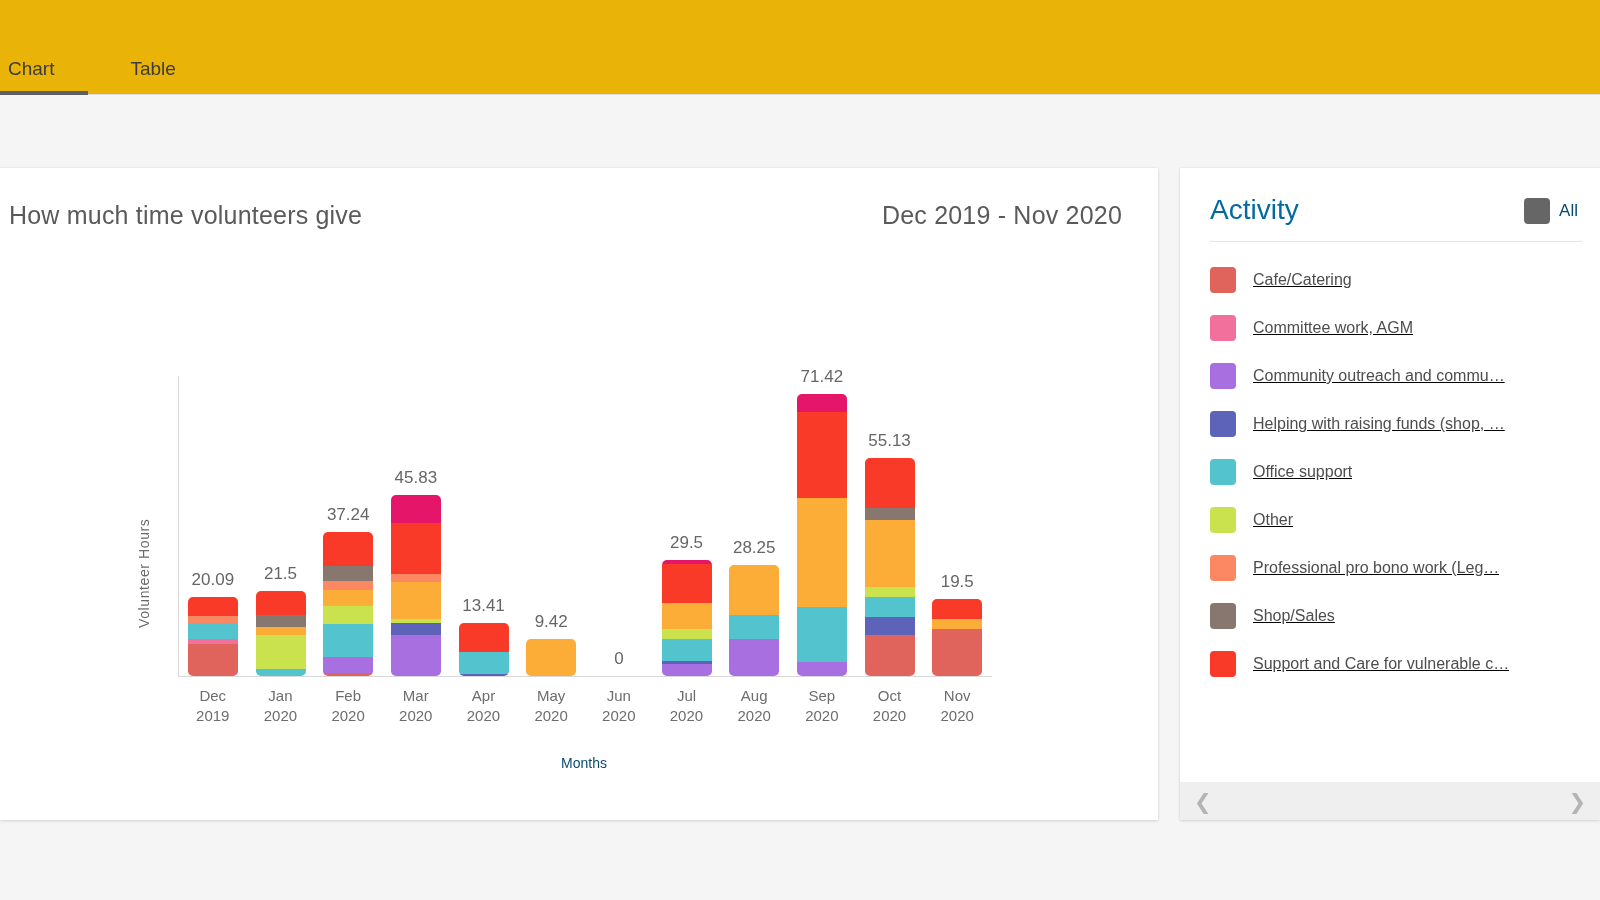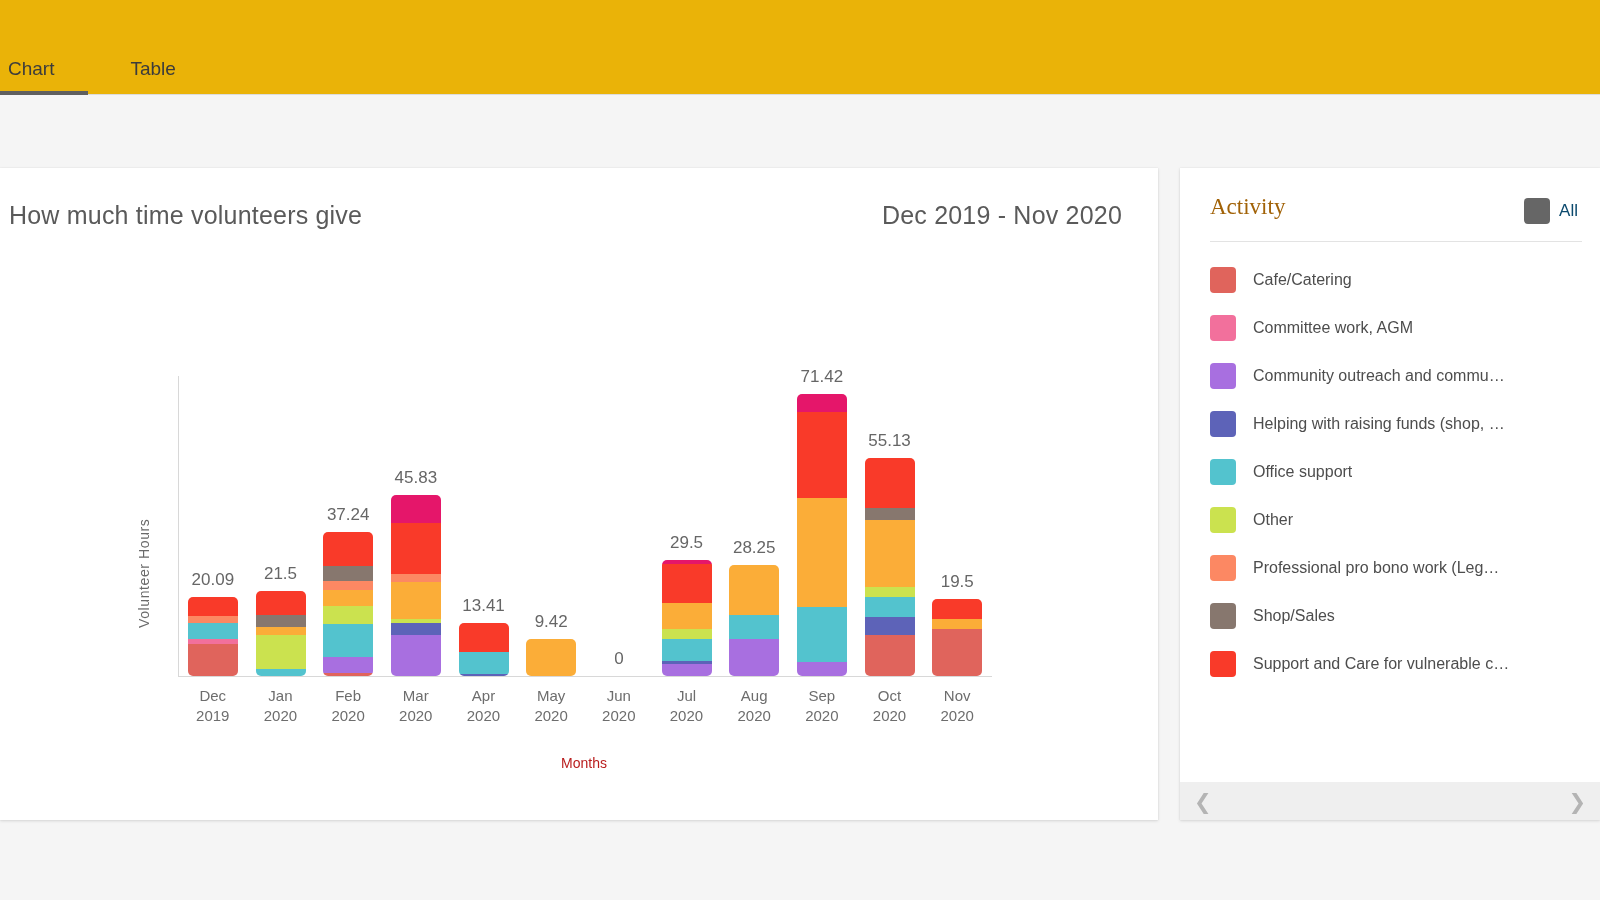--- a/index.html
+++ b/index.html
@@ -67,21 +67,21 @@
   .axis-y {
     position: absolute; left: 178px; top: 108px;
     width: 1px; height: 300px; background: #d8d8d8;
   }
   .axis-x {
     position: absolute; left: 178px; top: 408px;
     width: 814px; height: 1px; background: #d8d8d8;
   }
   .xlabel {
     position: absolute; left: 0; top: 487px; width: 1168px;
-    text-align: center; font-size: 14px; color: #b91c1c;
+    text-align: center; font-size: 14px; color: #0c4a6e;
   }
 
   .bars {
     position: absolute; left: 179px; top: 78px;
     width: 812px; height: 330px;
     display: flex; align-items: flex-end;
   }
   .slot {
     flex: 1 1 0; height: 100%;
     display: flex; flex-direction: column;
@@ -108,37 +108,37 @@
   .tick {
     flex: 1 1 0; text-align: center;
     font-size: 15px; color: #6d6d6d; line-height: 20px;
   }
 
   
   .legend-head {
     position: absolute; left: 30px; top: 26px; right: 22px;
     height: 46px;
   }
-  .legend-title { font-size: 23px; color: #a16207; font-family: Liberation Serif, serif; }
+  .legend-title { font-size: 28px; color: #0369a1; }
   .legend-all {
     position: absolute; right: 0; top: 4px;
     display: flex; align-items: center; gap: 9px;
   }
   .sw-all {
     width: 26px; height: 26px; border-radius: 4px; background: #666666;
   }
   .all-label { font-size: 17px; color: #0c4a6e; }
   .legend-rule {
     position: absolute; left: 30px; top: 73px; right: 18px;
     height: 1px; background: #e3e3e3;
   }
   .legend-list { position: absolute; left: 30px; top: 88px; right: 10px; }
   .legend-item {
     display: flex; align-items: center; gap: 17px;
-    height: 48px; cursor: pointer;
+    height: 48px; cursor: pointer; text-decoration: underline;
   }
   .sw { width: 26px; height: 26px; border-radius: 4px; flex: 0 0 auto; }
   .legend-text {
     font-size: 16px; color: #4d4d4d;
     white-space: nowrap; overflow: hidden; text-overflow: ellipsis;
     max-width: 268px;
   }
 
   .legend-pager {
     position: absolute; left: 0; right: 0; bottom: 0;

